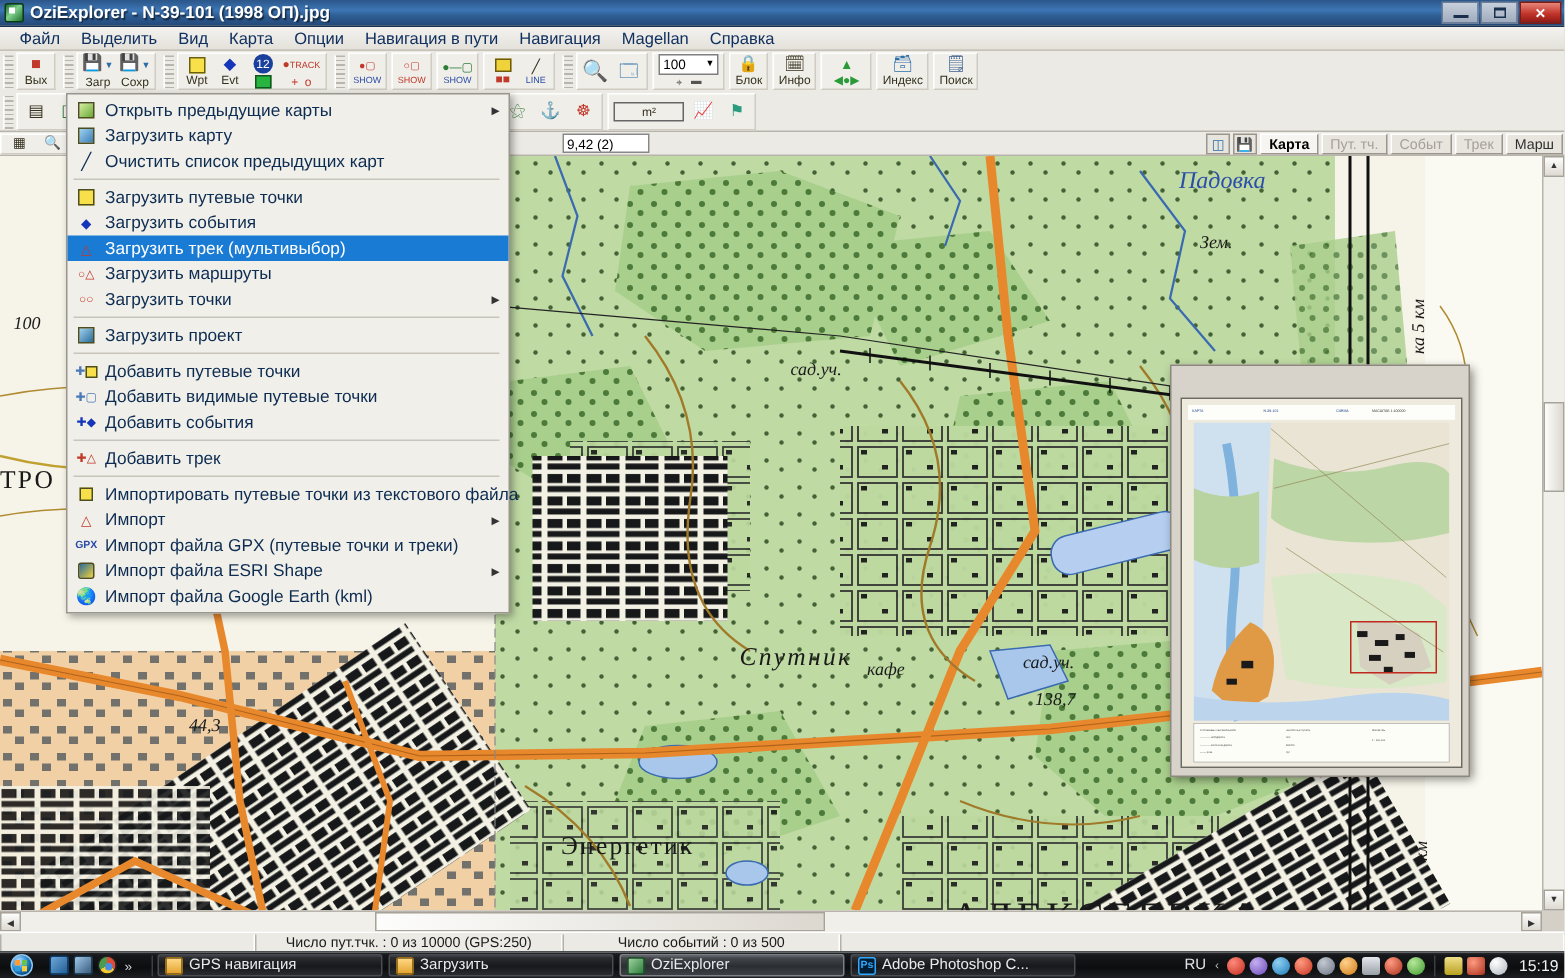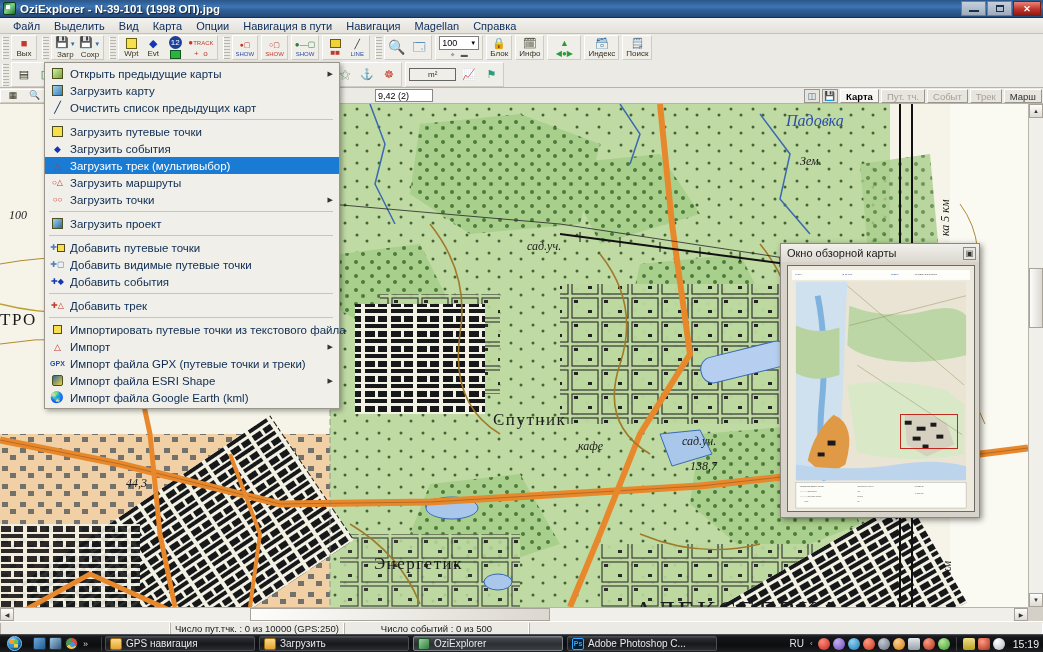--- a/index.html
+++ b/index.html
@@ -611,21 +611,21 @@
     <path d="M900 0 L900 503 M912 0 L912 503" stroke="#111" stroke-width="2" fill="none"></path>
 
     <path d="M0 160 Q80 145 160 165 Q240 185 300 160" stroke="#b08a30" stroke-width="1" fill="none"></path>
     <path d="M0 240 Q70 228 140 246 Q220 264 300 240" stroke="#b08a30" stroke-width="1" fill="none"></path>
     <path d="M960 100 Q990 140 970 200 Q955 260 985 320" stroke="#b08a30" stroke-width="1" fill="none"></path>
 
     <path d="M330 0 L330 503" stroke="#888" stroke-width="0.8" stroke-dasharray="6 3" fill="none"></path>
     <path d="M330 100 L560 120 L890 170" stroke="#222" stroke-width="0.8" fill="none"></path>
   </svg>
 
-  <div class="map-label ml-town" style="left:493px;top:306px;">Спутник</div>
+  <div class="map-label ml-town" style="left:493px;top:324px;font-style:italic;">Спутник</div>
   <div class="map-label ml-town" style="left:374px;top:450px;">Энергетик</div>
   <div class="map-label ml-city" style="left:634px;top:492px;">АЛЕКСЕЕВКА</div>
 
   <div class="map-label ml-small" style="left:578px;top:335px;">кафе</div>
   <div class="map-label ml-small" style="left:682px;top:330px;">сад.уч.</div>
   <div class="map-label ml-small" style="left:527px;top:135px;">сад.уч.</div>
   <div class="map-label ml-small" style="left:690px;top:355px;" style2="">138,7</div>
   <div class="map-label ml-small" style="left:126px;top:372px;">44,3</div>
   <div class="map-label ml-small" style="left:800px;top:50px;">Зем.</div>
   <div class="map-label ml-blue" style="left:786px;top:8px;">Падовка</div>
@@ -640,24 +640,20 @@
   <div class="sb-thumb" style="margin-top:150px;height:60px;"></div>
   <div class="sb-arrow" style="position:absolute;bottom:0;left:0;right:0;height:14px;">▼</div>
 </div>
 <div id="hscroll">
   <div class="sb-arrow" style="width:14px;height:13px;">◀</div>
   <div class="sb-thumb" style="position:absolute;left:250px;top:0;width:300px;height:13px;"></div>
   <div class="sb-arrow" style="position:absolute;right:0;top:0;width:14px;height:13px;">▶</div>
 </div>
 
 <div id="overview">
-  <div class="ov-title">
-    <span>Окно обзорной карты</span>
-    <span class="ov-close">▣</span>
-  </div>
   <div id="ov-map">
     <svg viewBox="0 0 188 247" preserveAspectRatio="none" style="width:100%;height:100%;">
       <rect width="188" height="247" fill="#efeade"></rect>
       <rect x="4" y="4" width="180" height="10" fill="#fdfdfa"></rect>
       <g font-family="Liberation Sans" font-size="2.4" fill="#1a3e8c">
         <text x="7" y="9">КАРТА</text>
           <text x="55" y="9">N-39-101</text>
           <text x="104" y="9">СХЕМА</text>
         <text x="128" y="9" fill="#333">МАСШТАБ 1:100000</text>
       </g>
@@ -800,21 +796,21 @@
     <span class="di-arrow">▶</span>
   </div>
   <div class="dd-item">
     <span class="di-ico" style="font-size:11px;color:#1a4d8f;">🌏</span>
     <span class="di-txt">Импорт файла Google Earth (kml)</span>
   </div>
 </div>
 
 <div id="statusbar">
   <div class="sp" style="width:170px;"></div>
-  <div class="sp" style="width:174px;justify-content:center;">Число пут.тчк. : 0 из 10000  (GPS:250)</div>
+  <div class="sp" style="width:205px;justify-content:center;">Число пут.тчк. : 0 из 10000  (GPS:250)</div>
   <div class="sp" style="width:185px;justify-content:center;">Число событий : 0 из 500</div>
   <div class="sp" style="flex:1;"></div>
 </div>
 
 <div id="taskbar">
   <div id="start-orb">
       <div class="orb"></div>
     </div>
   <div id="quick-launch">
     <div class="ql ql-a"></div>

